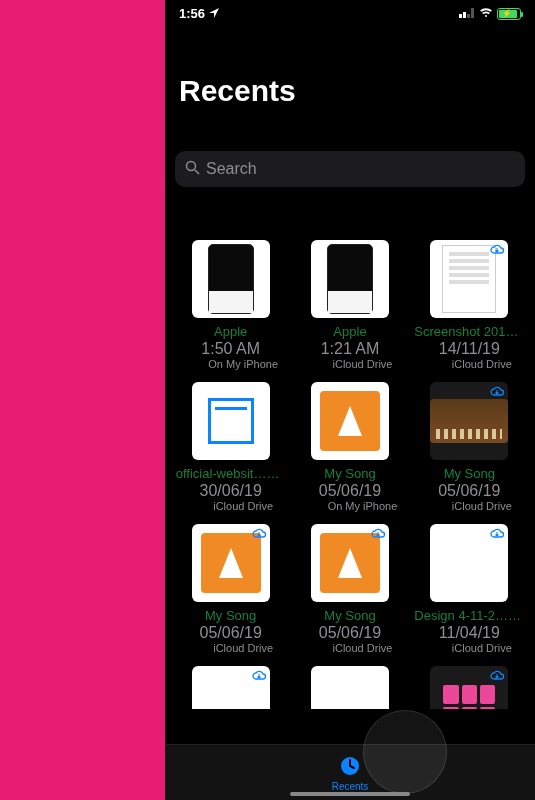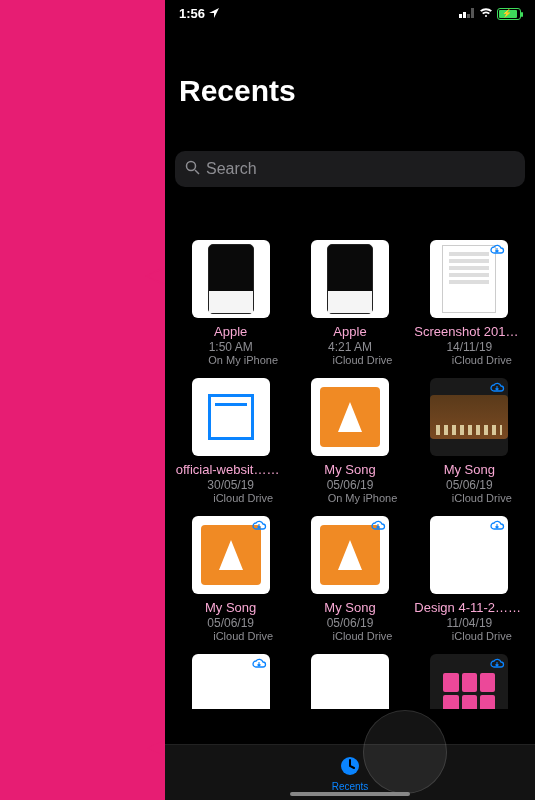--- a/index.html
+++ b/index.html
@@ -16,22 +16,22 @@
   .back-link { font-size: 12px; color: #fff; padding: 2px 14px 6px 10px; }
   .header { padding: 18px 14px 8px 14px; }
   .title { font-size: 30px; font-weight: 700; }
   .search-wrap { padding: 0 10px 6px 10px; }
   .search { background: #1c1c1e; border-radius: 10px; height: 36px; display: flex; align-items: center; padding: 0 10px; color: #8e8e93; font-size: 16px; gap: 6px; }
   .grid { flex: 1; overflow: hidden; padding: 8px 8px 0 8px; display: grid; grid-template-columns: repeat(3, 1fr); grid-auto-rows: min-content; gap: 4px 4px; }
   .file { display: flex; flex-direction: column; align-items: center; text-align: center; padding: 4px 2px; }
   .thumb { width: 78px; height: 78px; background: #fff; border-radius: 6px; position: relative; display: flex; align-items: center; justify-content: center; overflow: hidden; }
   .thumb.dark { background: #1a1a1a; }
   .cloud-badge { position: absolute; top: 3px; right: 3px; width: 16px; height: 12px; }
-  .fname { font-size: 13px; color: #f9a8d4; margin-top: 6px; max-width: 110px; white-space: nowrap; overflow: hidden; text-overflow: ellipsis; }
-  .fmeta1 { font-size: 12px; color: #8e8e93; margin-top: 1px; }
+  .fname { font-size: 13px; color: #15803d; margin-top: 6px; max-width: 110px; white-space: nowrap; overflow: hidden; text-overflow: ellipsis; }
+  .fmeta1 { font-size: 16px; color: #8e8e93; margin-top: 1px; }
   .fmeta2 { font-size: 11px; color: #8e8e93; margin-left: 25px; }
   .tabbar { height: 56px; background: rgba(20,20,20,0.94); display: flex; border-top: 1px solid #222; }
   .tab { flex: 1; display: flex; flex-direction: column; align-items: center; justify-content: center; gap: 1px; font-size: 10px; color: #8e8e93; }
   .tab.active { color: #0a84ff; }
   .home-indicator { position: absolute; bottom: 4px; left: 50%; transform: translateX(-50%); width: 120px; height: 4px; background: #888; border-radius: 3px; }
   .arrow { position: absolute; width: 50px; height: 36px; }
   .arrow svg { width: 100%; height: 100%; }
   .arrow1 { top: 258px; right: -28px; }
   .arrow2 { bottom: 34px; right: -28px; }
   .tab-highlight { position: absolute; bottom: 6px; left: 198px; width: 84px; height: 84px; border-radius: 50%; background: rgba(255,255,255,0.08); box-shadow: 0 0 0 1px rgba(255,255,255,0.12) inset; pointer-events:none; }
@@ -124,21 +124,21 @@
         </div>
         <div class="fname">Apple</div>
         <div class="fmeta1">1:50 AM</div>
         <div class="fmeta2">On My iPhone</div>
       </div>
       <div class="file">
         <div class="thumb">
           <div class="mini-phone"></div>
         </div>
         <div class="fname">Apple</div>
-        <div class="fmeta1">4:21 AM</div>
+        <div class="fmeta1">1:21 AM</div>
         <div class="fmeta2">iCloud Drive</div>
       </div>
       <div class="file">
         <div class="thumb">
           <div class="mini-doc">
             <div></div>
             <div></div>
             <div></div>
             <div></div>
             <div></div>
@@ -150,21 +150,21 @@
         </div>
         <div class="fname">Screenshot 2019-….53 AM</div>
         <div class="fmeta1">14/11/19</div>
         <div class="fmeta2">iCloud Drive</div>
       </div>
       <div class="file">
         <div class="thumb">
           <div class="mini-cal"></div>
         </div>
         <div class="fname">official-websit…12776</div>
-        <div class="fmeta1">30/05/19</div>
+        <div class="fmeta1">30/06/19</div>
         <div class="fmeta2">iCloud Drive</div>
       </div>
       <div class="file">
         <div class="thumb">
           <div class="vlc-wrap">
             <div class="cone"></div>
           </div>
         </div>
         <div class="fname">My Song</div>
         <div class="fmeta1">05/06/19</div>

